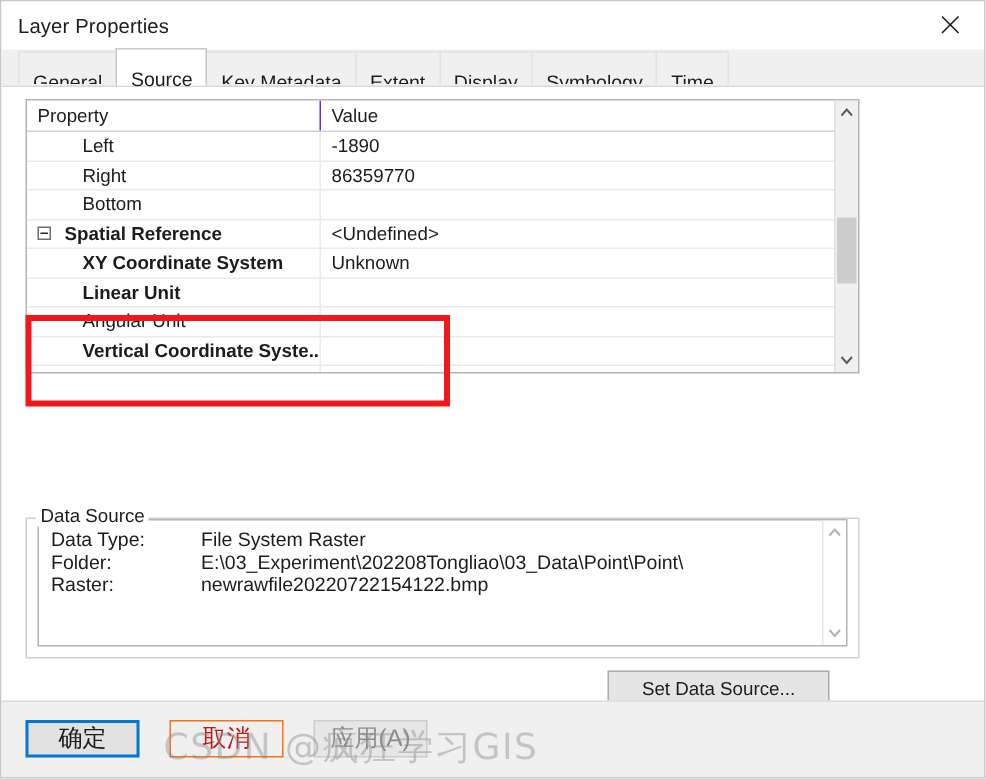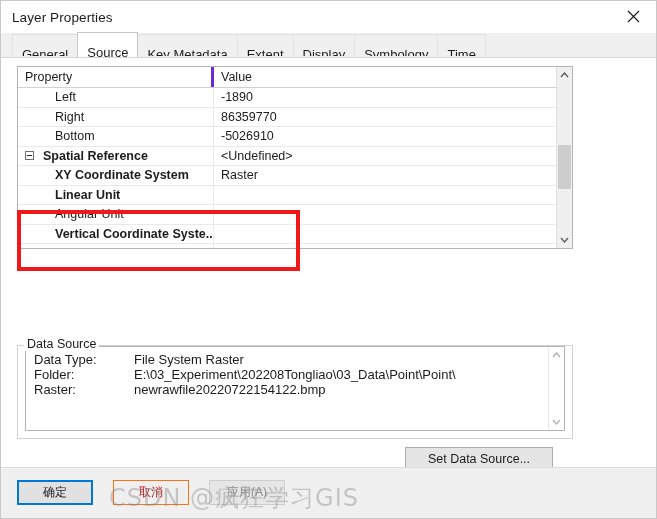--- a/index.html
+++ b/index.html
@@ -141,21 +141,21 @@
     min-width: 196px;
     box-sizing: border-box;
     border-right: 1px solid #eaeaea;
     height: 100%;
     display: flex;
     align-items: center;
     overflow: hidden;
     white-space: nowrap;
   }
   .prow.header .pcell-name {
-    border-right: 3px solid #6d28d9;
+    border-right: 1px solid #6d28d9;
   }
   .pcell-val {
     flex: 1;
     box-sizing: border-box;
     padding-left: 7px;
     height: 100%;
     display: flex;
     align-items: center;
     overflow: hidden;
     white-space: nowrap;
@@ -294,21 +294,21 @@
     min-height: 50px;
     background: #f0f0f0;
     border-top: 1px solid #dcdcdc;
     position: relative;
   }
   .fbtn {
     position: absolute;
     top: 12px;
     height: 25px;
     width: 76px;
-    font-size: 12px;
+    font-size: 16px;
     display: flex;
     align-items: center;
     justify-content: center;
     box-sizing: border-box;
     cursor: default;
     background: #e1e1e1;
     border: 1px solid #adadad;
     color: #1c1c1c;
   }
   #btn-ok {
@@ -398,41 +398,38 @@
           </div>
           <div class="pcell-val">
             <span>86359770</span>
           </div>
         </div>
 
         <div class="prow">
           <div class="pcell-name indent-1">
             <span class="pname-text">Bottom</span>
           </div>
-          <div class="pcell-val">
-            <span>-5026910</span>
-          </div>
         </div>
 
         <div class="prow">
           <div class="pcell-name indent-exp">
             <span class="expander"></span>
             <span class="pname-text bold">Spatial Reference</span>
           </div>
           <div class="pcell-val">
             <span>&lt;Undefined&gt;</span>
           </div>
         </div>
 
         <div class="prow">
           <div class="pcell-name indent-1">
             <span class="pname-text bold">XY Coordinate System</span>
           </div>
           <div class="pcell-val">
-            <span>Raster</span>
+            <span>Unknown</span>
           </div>
         </div>
 
         <div class="prow">
           <div class="pcell-name indent-1">
             <span class="pname-text bold">Linear Unit</span>
           </div>
           <div class="pcell-val">
             <span></span>
           </div>

